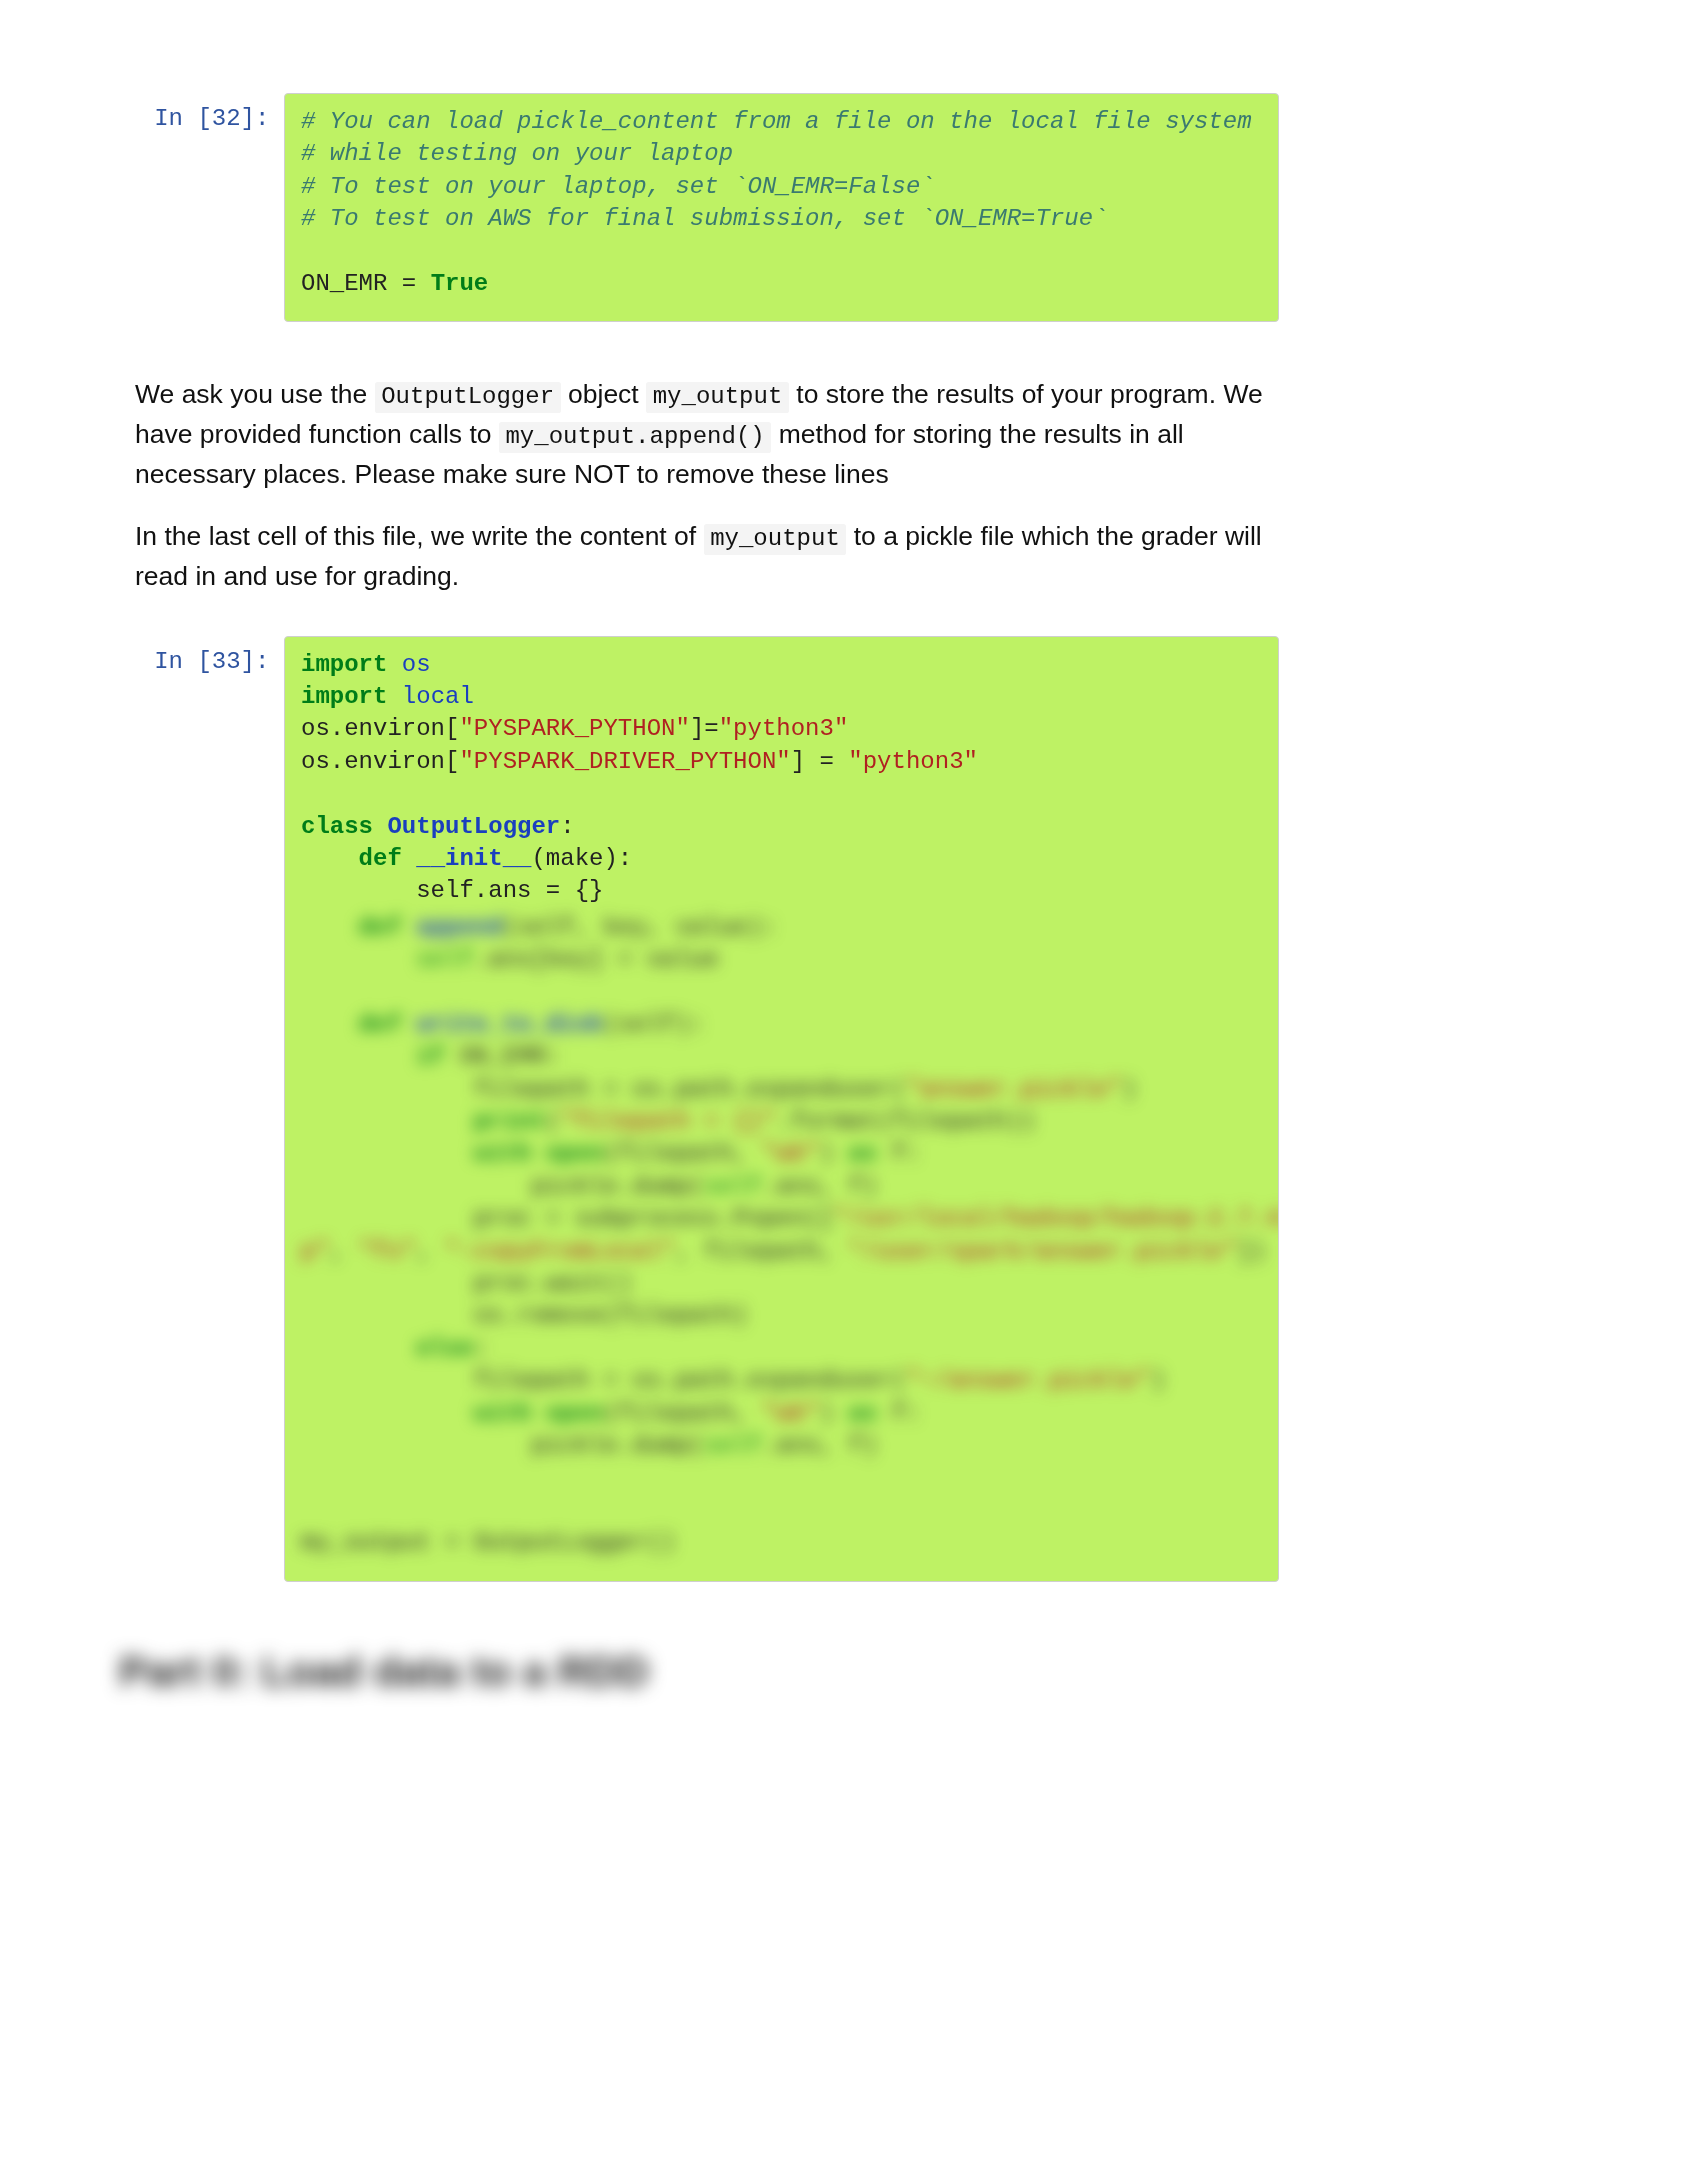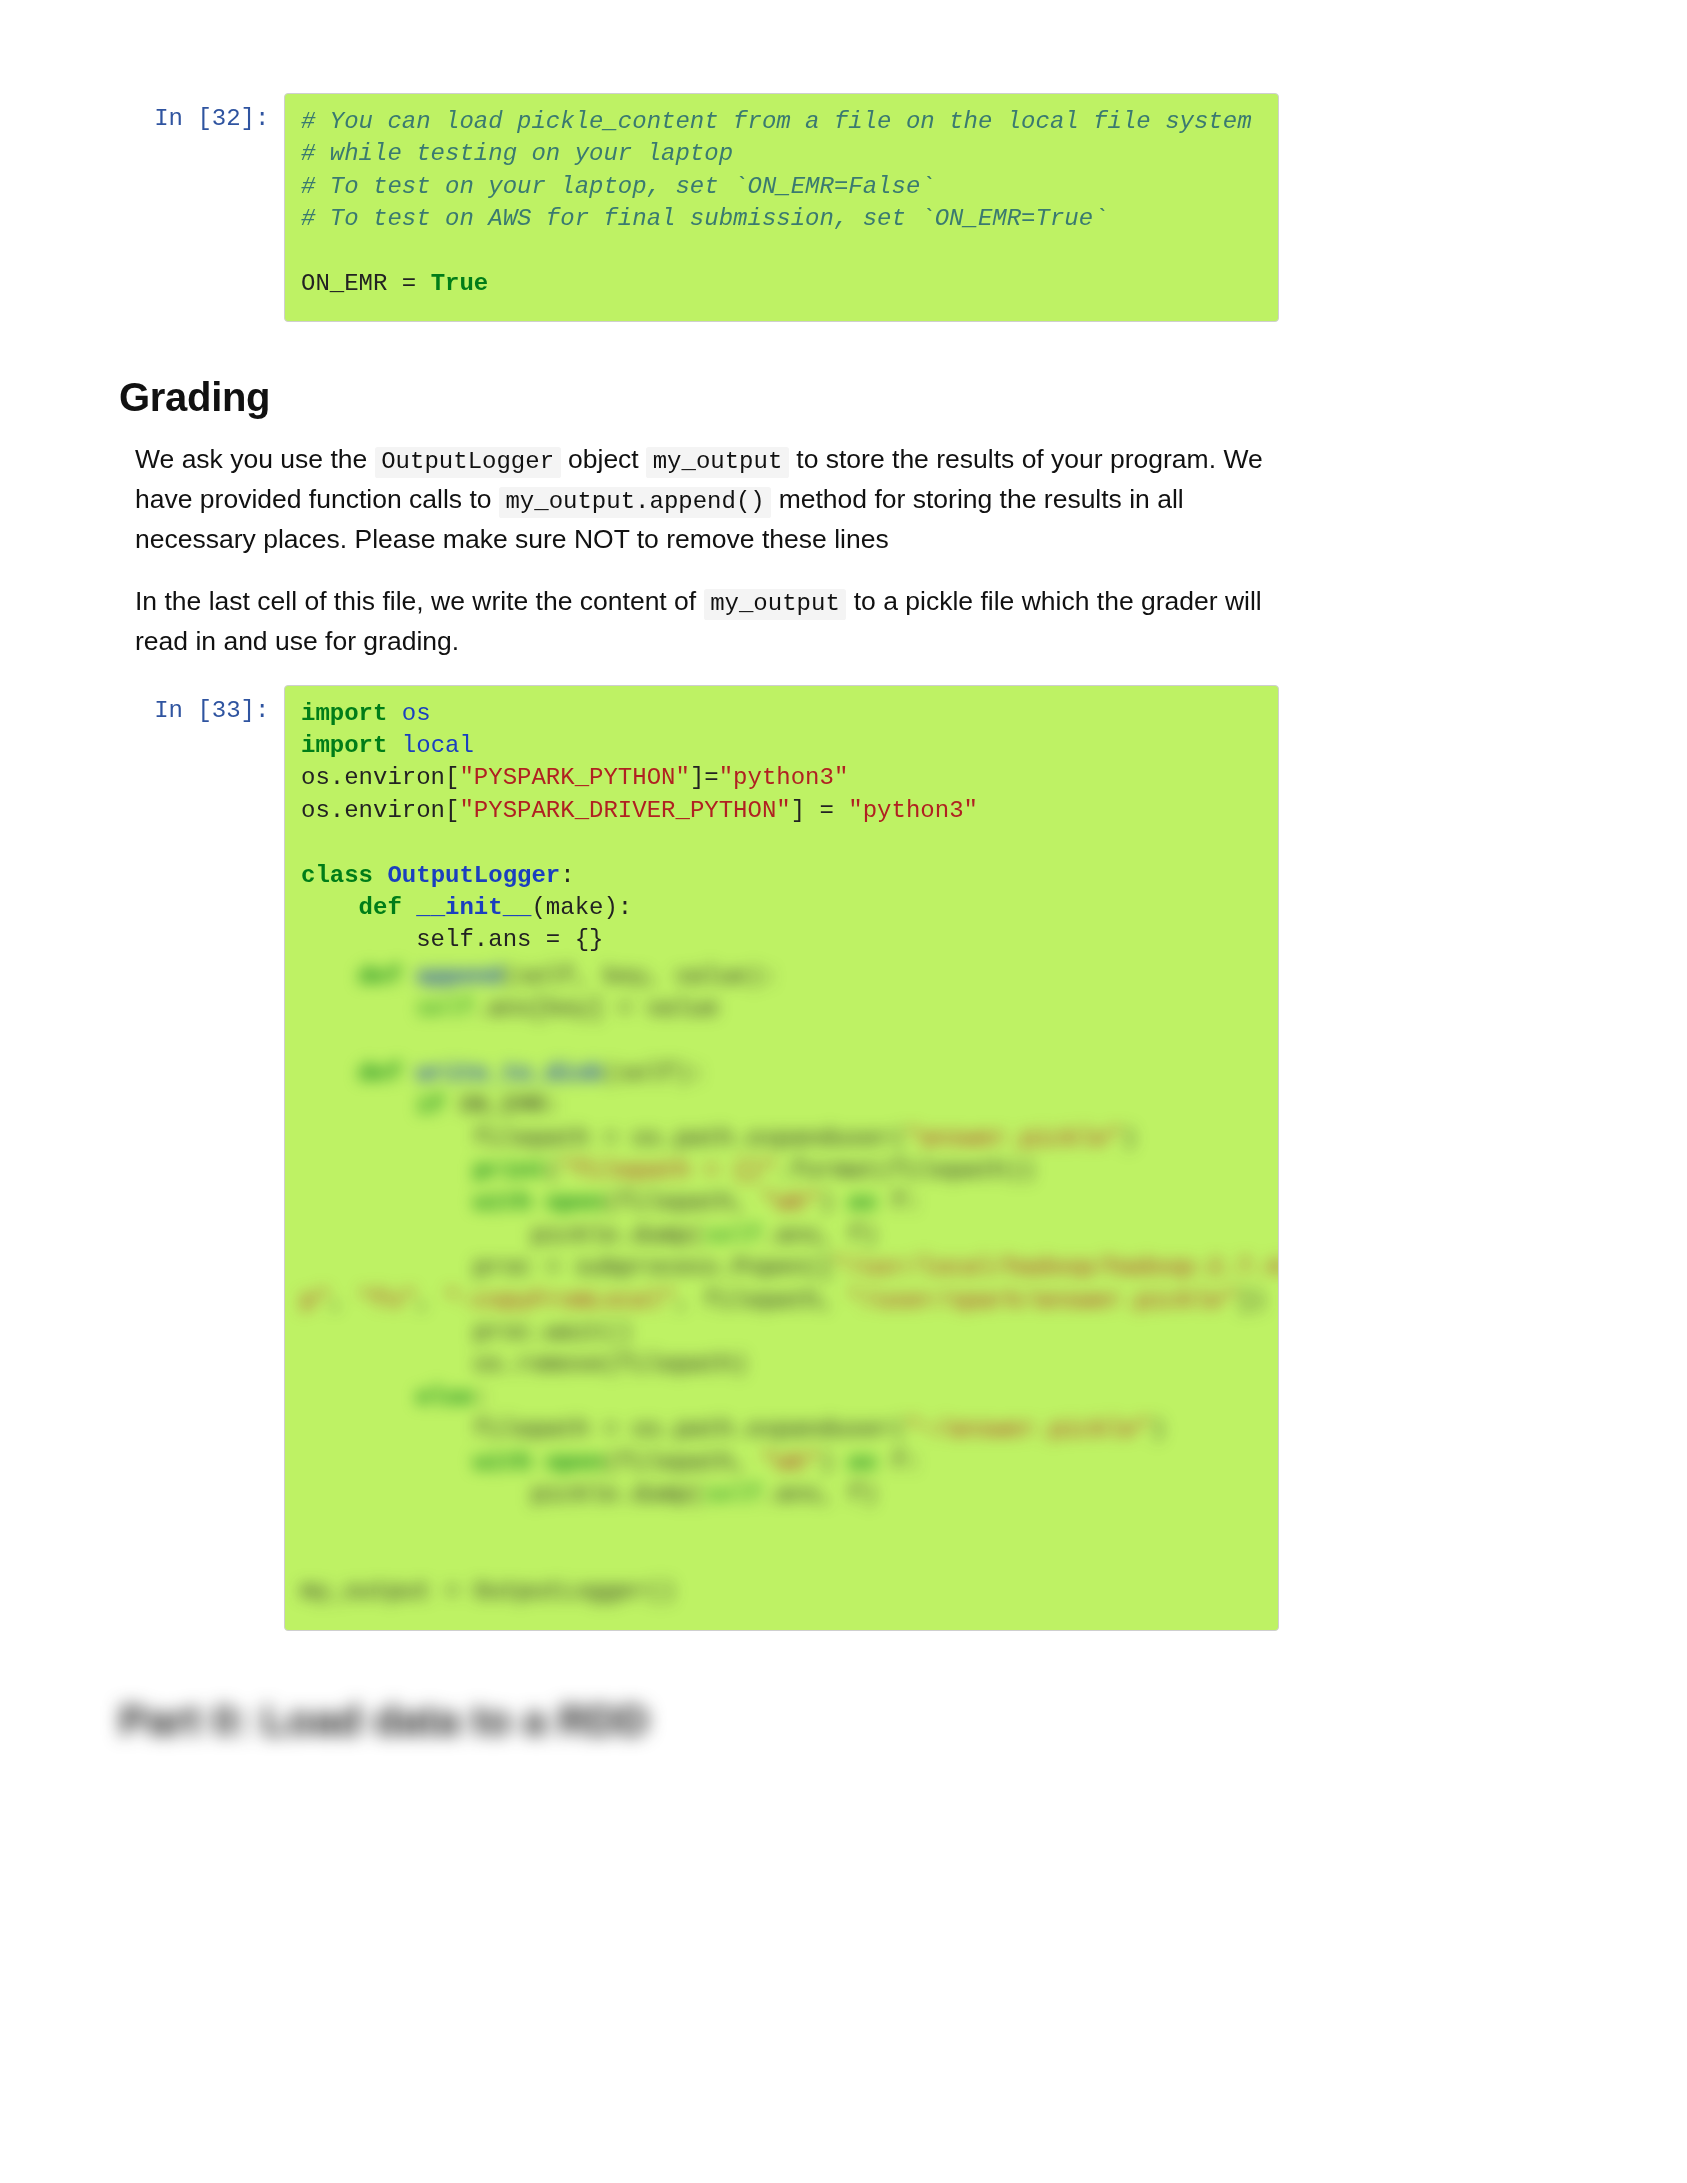--- a/index.html
+++ b/index.html
@@ -108,39 +108,38 @@
     <div class="codebox">
 <pre class="code"><span class="c-comment"># You can load pickle_content from a file on the local file system</span>
 <span class="c-comment"># while testing on your laptop</span>
 <span class="c-comment"># To test on your laptop, set `ON_EMR=False`</span>
 <span class="c-comment"># To test on AWS for final submission, set `ON_EMR=True`</span>
 
 <span>ON_EMR = </span><span class="c-kw">True</span></pre>
     </div>
   </div>
 
-  <h2 class="section">Grading</h2>
 
   <p class="body">
     <span>We ask you use the </span>
     <code class="inline">OutputLogger</code>
     <span> object </span>
     <code class="inline">my_output</code>
     <span> to store the results of your program. We have provided function calls to </span>
     <code class="inline">my_output.append()</code>
     <span> method for storing the results in all necessary places. Please make sure NOT to remove these lines</span>
   </p>
 
   <p class="body">
     <span>In the last cell of this file, we write the content of </span>
     <code class="inline">my_output</code>
     <span> to a pickle file which the grader will read in and use for grading.</span>
   </p>
 
-  <div class="cell" style="margin-top:24px;">
+  <div class="cell" style="margin-top:40px;">
     <div class="prompt">In [33]:</div>
     <div class="codebox">
 <pre class="code"><span class="c-kw">import</span> <span class="c-name">os</span>
 <span class="c-kw">import</span> <span class="c-name">local</span>
 <span>os.environ[</span><span class="c-str">"PYSPARK_PYTHON"</span><span>]=</span><span class="c-str">"python3"</span>
 <span>os.environ[</span><span class="c-str">"PYSPARK_DRIVER_PYTHON"</span><span>] = </span><span class="c-str">"python3"</span>
 
 <span class="c-kw">class</span> <span class="c-fn">OutputLogger</span><span>:</span>
     <span class="c-kw">def</span> <span class="c-fn">__init__</span><span>(make):</span>
         <span>self.ans = {}</span></pre>

